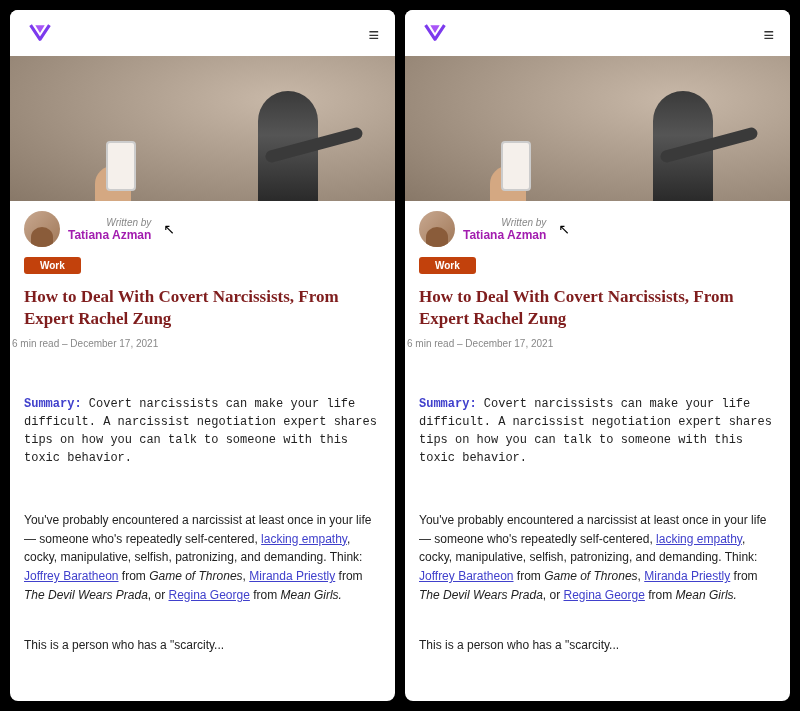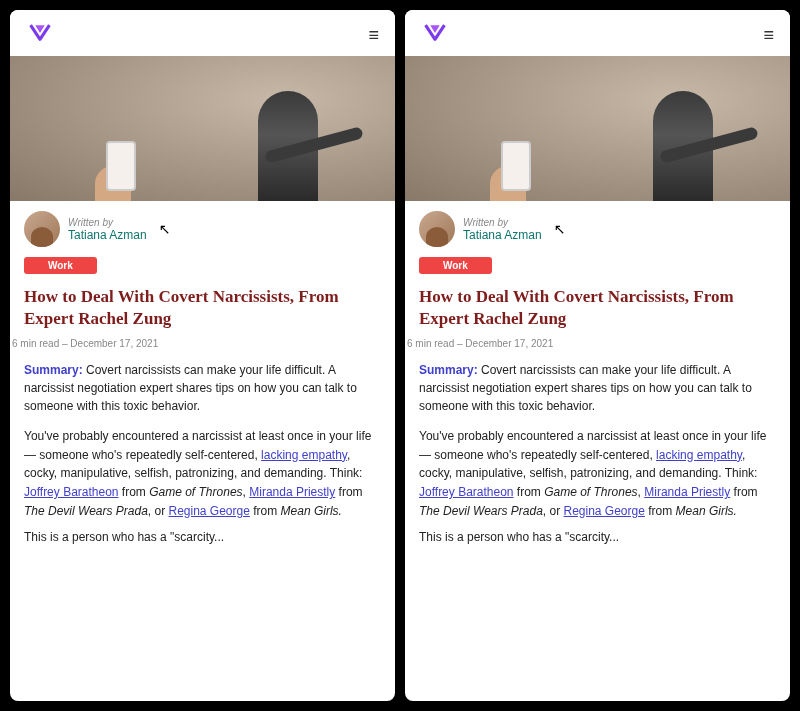--- a/index.html
+++ b/index.html
@@ -143,49 +143,50 @@
       transform: translateX(-50%);
       width: 22px;
       height: 20px;
       background: #8a5c3a;
       border-radius: 50% 50% 0 0;
     }
 
     .author-info {
       display: flex;
       flex-direction: column;
+      align-items: flex-end;
     }
 
     .written-by {
       font-size: 10px;
       color: #888;
       font-family: Arial, sans-serif;
       font-style: italic;
     }
 
     .author-name {
       font-size: 12px;
-      color: #0f766e;
-      font-family: Arial, sans-serif;
-      font-weight: 400;
+      color: #a21caf;
+      font-family: Arial, sans-serif;
+      font-weight: 700;
       text-decoration: none;
     }
 
     .tag-row {
       padding: 4px 14px 6px 14px;
     }
 
     .tag-work {
       display: inline-block;
-      background: #ef4444;
+      background: #c2410c;
       color: #fff;
       font-size: 10px;
       font-family: Arial, sans-serif;
       font-weight: 600;
-      padding: 3px 24px;
+      padding: 3px 16px;
       border-radius: 3px;
     }
 
     .article-title {
       padding: 6px 14px 4px 14px;
       font-size: 17px;
       font-weight: 700;
       font-family: 'Georgia', serif;
       color: #7f1d1d;
       line-height: 1.3;
@@ -194,40 +195,42 @@
     .meta-row {
       padding: 4px 14px 8px 2px;
       font-size: 10px;
       color: #888;
       font-family: Arial, sans-serif;
     }
 
     .article-summary {
       padding: 4px 14px 6px 14px;
       font-size: 12px;
-      font-family: Liberation Sans, sans-serif;
+      font-family: Liberation Mono, monospace;
       line-height: 1.5;
       color: #222;
+      margin-top: 34px;
     }
 
     .summary-label {
       color: #4040cc;
       font-weight: 700;
     }
 
     .article-body {
       padding: 6px 14px 6px 14px;
       font-size: 12px;
       font-family: Arial, sans-serif;
       line-height: 1.55;
       color: #222;
     }
 
     .article-body p {
       margin-bottom: 8px;
+      margin-top: 32px;
     }
 
     .link-blue {
       color: #4040cc;
       text-decoration: underline;
     }
 
     .italic-text {
       font-style: italic;
     }

